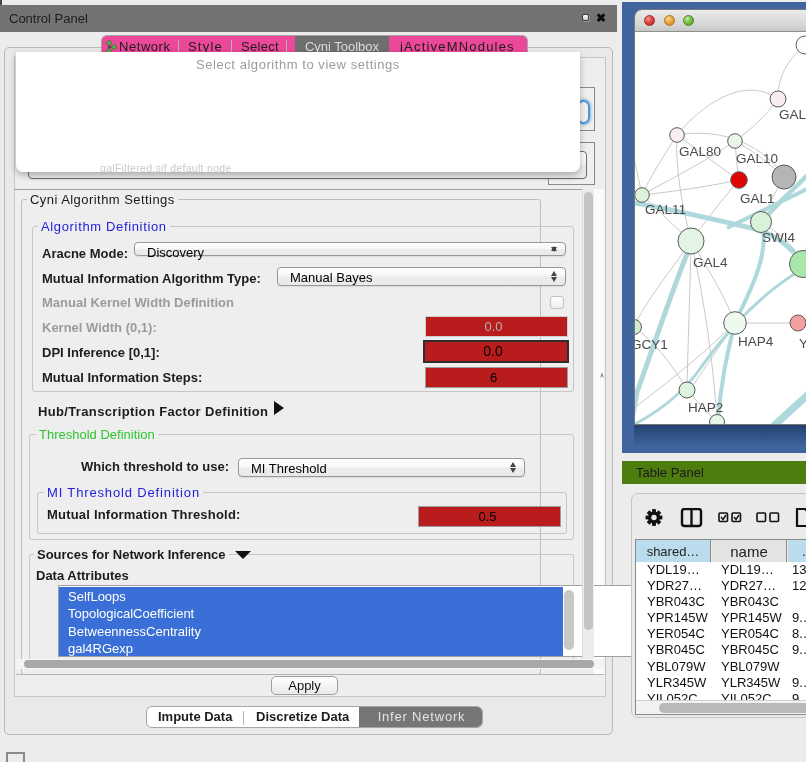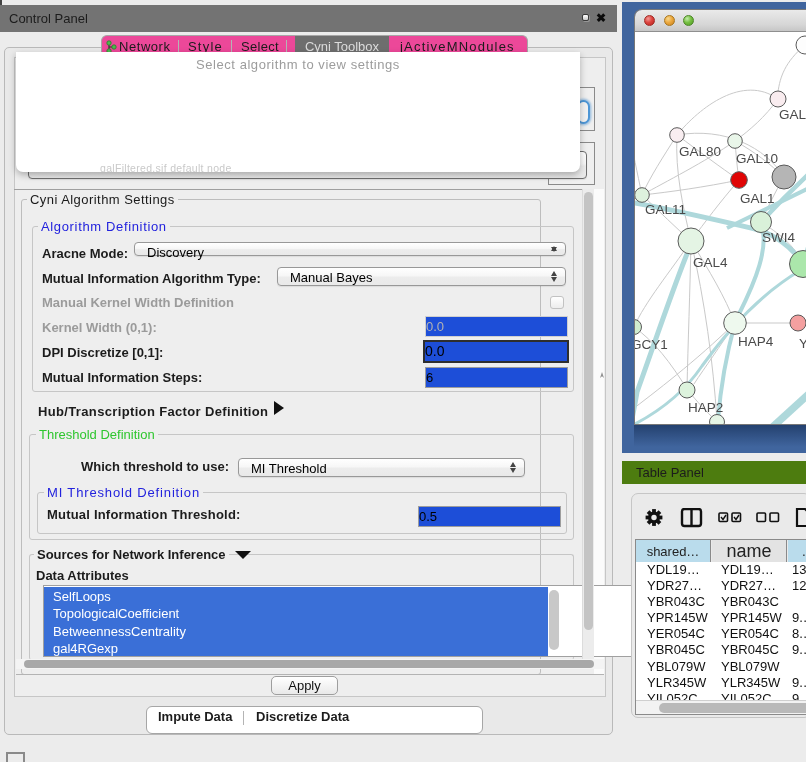--- a/index.html
+++ b/index.html
@@ -13,21 +13,21 @@
 .group > .glabel { position:absolute; top:-8px; font-size:13px; background:#eeeeee; padding:0 3px; white-space:nowrap; }
 .combo { position:absolute; border:1px solid #989898; border-radius:4px;
   background:linear-gradient(180deg,#ffffff 0%,#f7f7f7 45%,#ececec 55%,#e9e9e9 100%);
   box-shadow:0 1px 1px rgba(0,0,0,0.08); }
 .combo .ctext { position:absolute; left:12px; top:0; bottom:0; font-size:13px; color:#000; line-height:19px; white-space:nowrap; }
 .combo .arrows { position:absolute; right:6px; top:0; bottom:0; width:10px; }
 .combo .arrows:before { content:""; position:absolute; left:2px; top:3px;
   border-left:3.5px solid transparent; border-right:3.5px solid transparent; border-bottom:5px solid #444; }
 .combo .arrows:after { content:""; position:absolute; left:2px; bottom:3px;
   border-left:3.5px solid transparent; border-right:3.5px solid transparent; border-top:5px solid #444; }
-.tfield { position:absolute; background:#1d4ed8; font-size:13px; text-align:left; }
+.tfield { position:absolute; background:#b91c1c; font-size:13px; text-align:center; }
 .sep { position:absolute; width:1px; top:4px; height:14px; background:#b4b4b4; }
 </style>
 </head>
 <body>
 
 <div class="abs" style="left:0;top:0;width:2px;height:5px;background:#444;"></div>
 
 <div class="abs" style="left:0;top:5px;width:617px;height:27px;background:#737373;">
   <div class="abs r13" style="left:9px;top:0;line-height:27px;">Control Panel</div>
   <div class="abs" style="right:28px;top:9px;width:7px;height:7px;border:1.5px solid #3a3a3a;border-radius:2px;background:linear-gradient(180deg,#fff,#c9c9c9);box-shadow:1px 1px 0 rgba(160,160,160,0.8);"></div>
@@ -69,21 +69,21 @@
   <span class="ctext">Manual Bayes</span>
     <span class="arrows"></span>
 </div>
 
 <div class="abs b13 dis" style="left:42px;top:295px;">Manual Kernel Width Definition</div>
 <div class="abs" style="left:550px;top:296px;width:14px;height:13px;border:1px solid #c2c2c2;border-radius:3px;background:linear-gradient(180deg,#ffffff,#ededed);"></div>
 
 <div class="abs b13 dis" style="left:42px;top:320px;">Kernel Width (0,1):</div>
 <div class="tfield" style="left:425px;top:316px;width:143px;height:21px;border:1px solid #cfcfcf;color:#b2b2b2;line-height:19px;padding-right:6px;">0.0</div>
 
-<div class="abs b13" style="left:42px;top:345px;">DPI Discretize [0,1]:</div>
+<div class="abs b13" style="left:42px;top:345px;">DPI Inference [0,1]:</div>
 <div class="tfield" style="left:423px;top:340px;width:146px;height:23px;border:2px solid #2e2e2e;color:#000;line-height:19px;padding-right:6px;font-size:14px;">0.0</div>
 
 <div class="abs b13" style="left:42px;top:370px;">Mutual Information Steps:</div>
 <div class="tfield" style="left:425px;top:367px;width:143px;height:21px;border:1px solid #9d9d9d;color:#000;line-height:19px;padding-right:6px;">6</div>
 
 <div class="abs b13" style="left:38px;top:404px;letter-spacing:0.35px;">Hub/Transcription Factor Definition</div>
 <div class="abs" style="left:274px;top:401px;width:0;height:0;border-top:7px solid transparent;border-bottom:7px solid transparent;border-left:10px solid #111;"></div>
 
 <div class="group" style="left:29px;top:434px;width:545px;height:106px;border-color:#c6c6c6;">
   <span class="glabel" style="left:6px;color:#2fc62f;">Threshold Definition</span>
@@ -101,41 +101,44 @@
 <div class="abs b13" style="left:47px;top:507px;letter-spacing:0.2px;">Mutual Information Threshold:</div>
 <div class="tfield" style="left:418px;top:506px;width:143px;height:21px;border:1px solid #9d9d9d;color:#000;line-height:19px;padding-right:4px;">0.5</div>
 
 <div class="group" style="left:29px;top:554px;width:545px;height:106px;border-bottom:none;border-color:#c6c6c6;">
   <span class="glabel" style="left:4px;color:#1a1a1a;font-weight:bold;">Sources for Network Inference</span>
 </div>
 <div class="abs" style="left:235px;top:551px;width:0;height:0;border-left:8px solid transparent;border-right:8px solid transparent;border-top:8.5px solid #111;"></div>
 
 <div class="abs b13" style="left:36px;top:568px;">Data Attributes</div>
 
-<div class="abs" style="left:43px;top:585px;width:592px;height:72px;background:#ffffff;border:1px solid #a0a0a0;padding-left:8px;">
+<div class="abs" style="left:58px;top:585px;width:592px;height:72px;background:#ffffff;border:1px solid #a0a0a0;padding-left:8px;">
   <div class="abs" style="left:0;top:1px;width:504px;height:69px;background:#3a6fd7;"></div>
   <div class="abs" style="left:9px;top:2px;font-size:13px;color:#ffffff;line-height:17.4px;white-space:nowrap;">SelfLoops<br>TopologicalCoefficient<br>BetweennessCentrality<br>gal4RGexp</div>
   <div class="abs" style="left:505px;top:4px;width:10px;height:60px;background:#c8c8c8;border-radius:5px;"></div>
 </div>
 
 <div class="abs" style="left:582px;top:189px;width:12px;height:470px;background:#ececec;border-left:1px solid #dcdcdc;"></div>
 <div class="abs" style="left:584px;top:192px;width:9px;height:438px;background:#c4c4c4;border-radius:4.5px;"></div>
 
 <div class="abs" style="left:16px;top:659px;width:588px;height:10px;background:#f4f4f4;"></div>
 <div class="abs" style="left:24px;top:660px;width:570px;height:8px;background:#a8a8a8;border-radius:4px;"></div>
 <div class="abs" style="left:16px;top:674px;width:588px;height:1px;background:#b3b3b3;"></div>
 
 <div class="abs" style="left:600px;top:372px;width:4px;height:6px;background:#8f8f8f;clip-path:polygon(0 100%,50% 0,100% 100%,50% 70%);"></div>
 
 <div class="abs" style="left:271px;top:676px;width:67px;height:19px;border:1px solid #9e9e9e;border-radius:5px;background:linear-gradient(180deg,#ffffff,#e9e9e9);text-align:center;font-size:13px;line-height:17px;color:#111;">Apply</div>
 
-<div class="abs" style="left:146px;top:706px;width:337px;height:28px;background:#ffffff;border:1px solid #a6a6a6;border-radius:6px;overflow:hidden;padding-left:10px;">
+<div class="abs" style="left:146px;top:706px;width:337px;height:22px;background:#ffffff;border:1px solid #a6a6a6;border-radius:6px;overflow:hidden;padding-left:10px;">
   <div class="abs b13" style="left:11px;top:0;line-height:20px;">Impute Data</div>
   <div class="sep" style="left:96px;"></div>
   <div class="abs b13" style="left:109px;top:0;line-height:20px;">Discretize Data</div>
+  <div class="abs" style="left:212px;top:0;width:125px;height:22px;background:#767676;">
+    <div class="abs" style="left:0;width:125px;text-align:center;font-size:13px;color:#e3e3e3;line-height:20px;letter-spacing:0.8px;">Infer Network</div>
+  </div>
 </div>
 
 <div class="abs" style="left:101px;top:35px;width:427px;height:23px;background:#ec4899;border:1px solid #a6a6a6;border-bottom:none;border-radius:6px 6px 0 0;">
   <svg class="abs" style="left:3px;top:4px;" width="13" height="14" viewBox="0 0 13 14">
     <path d="M4 3 L4 11 M4 7 L9 7" stroke="#333" stroke-width="1.2" fill="none"></path>
     <circle cx="4" cy="3" r="2.2" fill="#4db84d" stroke="#2c7a2c" stroke-width="0.8"></circle>
     <circle cx="9" cy="7" r="2.2" fill="#4db84d" stroke="#2c7a2c" stroke-width="0.8"></circle>
     <circle cx="4" cy="11" r="2.2" fill="#4db84d" stroke="#2c7a2c" stroke-width="0.8"></circle>
   </svg>
   <div class="abs r13" style="left:17px;line-height:22px;letter-spacing:0.55px;">Network</div>
@@ -274,21 +277,21 @@
     <g fill="none" stroke="#111" stroke-width="1.6">
       <rect x="114" y="5" width="8.5" height="8.5" rx="1"></rect>
       <rect x="127" y="5" width="8.5" height="8.5" rx="1"></rect>
     </g>
 
     <path d="M154,1 h8 l5,5 v12 h-13 z" fill="none" stroke="#111" stroke-width="2.2"></path>
   </svg>
 
   <div class="abs" style="left:3px;top:45px;width:180px;height:176px;border:1px solid #8a8a8a;border-right:none;overflow:hidden;">
     <div class="abs" style="left:0;top:0;width:75px;height:24px;background:#badcec;border-right:1px solid #8a8a8a;border-bottom:1px solid #8a8a8a;text-align:center;font-size:13px;line-height:23px;color:#222;">shared…</div>
-    <div class="abs" style="left:76px;top:0;width:75px;height:24px;background:#e3e3e3;border-right:1px solid #8a8a8a;border-bottom:1px solid #8a8a8a;text-align:center;font-size:18px;line-height:23px;color:#222;">name</div>
+    <div class="abs" style="left:76px;top:0;width:75px;height:24px;background:#e3e3e3;border-right:1px solid #8a8a8a;border-bottom:1px solid #8a8a8a;text-align:center;font-size:15px;line-height:23px;color:#222;">name</div>
     <div class="abs" style="left:152px;top:0;width:40px;height:24px;background:#badcec;border-bottom:1px solid #8a8a8a;text-align:center;font-size:13px;line-height:23px;color:#222;">…</div>
     <div class="abs" style="left:0;top:22px;width:180px;height:138px;background:#ffffff;font-size:13px;color:#111;overflow:hidden;">
       <div class="abs" style="left:11px;top:0;line-height:16.1px;white-space:nowrap;">YDL19…<br>YDR27…<br>YBR043C<br>YPR145W<br>YER054C<br>YBR045C<br>YBL079W<br>YLR345W<br>YIL052C</div>
       <div class="abs" style="left:85px;top:0;line-height:16.1px;white-space:nowrap;">YDL19…<br>YDR27…<br>YBR043C<br>YPR145W<br>YER054C<br>YBR045C<br>YBL079W<br>YLR345W<br>YIL052C</div>
       <div class="abs" style="left:156px;top:0;line-height:16.1px;white-space:nowrap;">13…<br>12…<br>&nbsp;<br>9.…<br>8.…<br>9.…<br>&nbsp;<br>9.…<br>9.…</div>
     </div>
     <div class="abs" style="left:0;top:160px;width:180px;height:15px;background:#f2f2f2;border-top:1px solid #cfcfcf;">
       <div class="abs" style="left:23px;top:2px;width:160px;height:10px;background:#b9b9b9;border-radius:5px;"></div>
     </div>
   </div>

